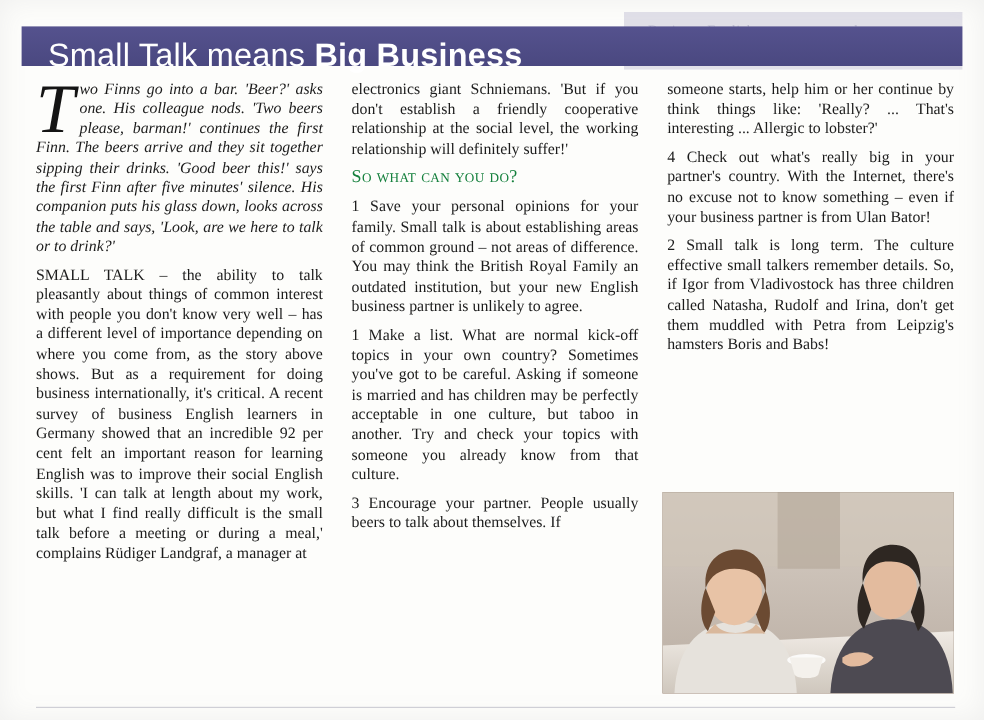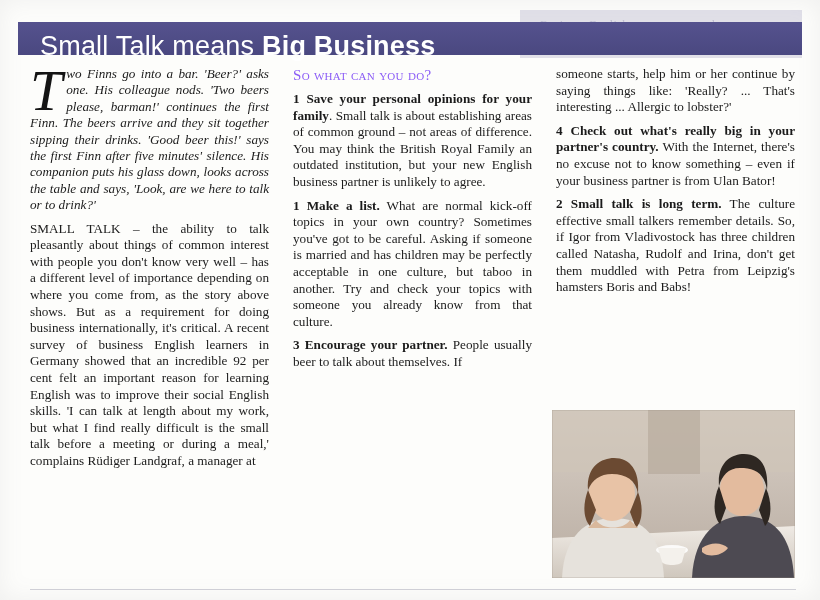--- a/index.html
+++ b/index.html
@@ -111,25 +111,25 @@
     padding: 2px 4px 0 0;
     font-weight: 400;
     color: #141414;
   }
   .subhead {
     font-variant: small-caps;
     font-size: 15px;
     line-height: 18px;
     letter-spacing: 0.3px;
     margin: 12px 0 5px 0;
-    color: #8b5cf6;
+    color: #15803d;
     font-weight: 400;
   }
   .lead {
-    font-weight: bold;
+    font-weight: normal;
   }
   .photo {
     position: absolute;
     right: 0;
     bottom: 4px;
     width: 243px;
     height: 168px;
     overflow: hidden;
     background: #b9a79a;
   }
@@ -160,28 +160,29 @@
   <div class="columns">
 
     <div class="col">
       <p class="dropcap-para italic-intro">
         <span class="dropcap">T</span><span>wo Finns go into a bar. 'Beer?' asks one. His colleague nods. 'Two beers please, barman!' continues the first Finn. The beers arrive and they sit together sipping their drinks. 'Good beer this!' says the first Finn after five minutes' silence. His companion puts his glass down, looks across the table and says, 'Look, are we here to talk or to drink?'</span>
       </p>
       <p>SMALL TALK – the ability to talk pleasantly about things of common interest with people you don't know very well – has a different level of importance depending on where you come from, as the story above shows. But as a requirement for doing business internationally, it's critical. A recent survey of business English learners in Germany showed that an incredible 92 per cent felt an important reason for learning English was to improve their social English skills. 'I can talk at length about my work, but what I find really difficult is the small talk before a meeting or during a meal,' complains Rüdiger Landgraf, a manager at</p>
     </div>
 
     <div class="col">
+      <p>electronics giant Schniemans. 'But if you don't establish a friendly cooperative relationship at the social level, the working relationship will definitely suffer!'</p>
       <p class="subhead">So what can you do?</p>
       <p><span class="lead">1 Save your personal opinions for your family</span><span>. Small talk is about establishing areas of common ground – not areas of difference. You may think the British Royal Family an outdated institution, but your new English business partner is unlikely to agree.</span></p>
       <p><span class="lead">1 Make a list.</span><span> What are normal kick-off topics in your own country? Sometimes you've got to be careful. Asking if someone is married and has children may be perfectly acceptable in one culture, but taboo in another. Try and check your topics with someone you already know from that culture.</span></p>
-      <p><span class="lead">3 Encourage your partner.</span><span> People usually beer to talk about themselves. If</span></p>
+      <p><span class="lead">3 Encourage your partner.</span><span> People usually beers to talk about themselves. If</span></p>
     </div>
 
     <div class="col">
-      <p>someone starts, help him or her continue by saying things like: 'Really? ... That's interesting ... Allergic to lobster?'</p>
+      <p>someone starts, help him or her continue by think things like: 'Really? ... That's interesting ... Allergic to lobster?'</p>
       <p><span class="lead">4 Check out what's really big in your partner's country.</span><span> With the Internet, there's no excuse not to know something – even if your business partner is from Ulan Bator!</span></p>
       <p><span class="lead">2 Small talk is long term.</span><span> The culture effective small talkers remember details. So, if Igor from Vladivostock has three children called Natasha, Rudolf and Irina, don't get them muddled with Petra from Leipzig's hamsters Boris and Babs!</span></p>
 
       <div class="photo">
         <svg width="243" height="168" viewBox="0 0 243 168" xmlns="http://www.w3.org/2000/svg">
           <defs>
             <linearGradient id="bgw" x1="0" y1="0" x2="0" y2="1">
               <stop offset="0%" stop-color="#d8cfc6"></stop>
               <stop offset="100%" stop-color="#b9ada2"></stop>
             </linearGradient>

